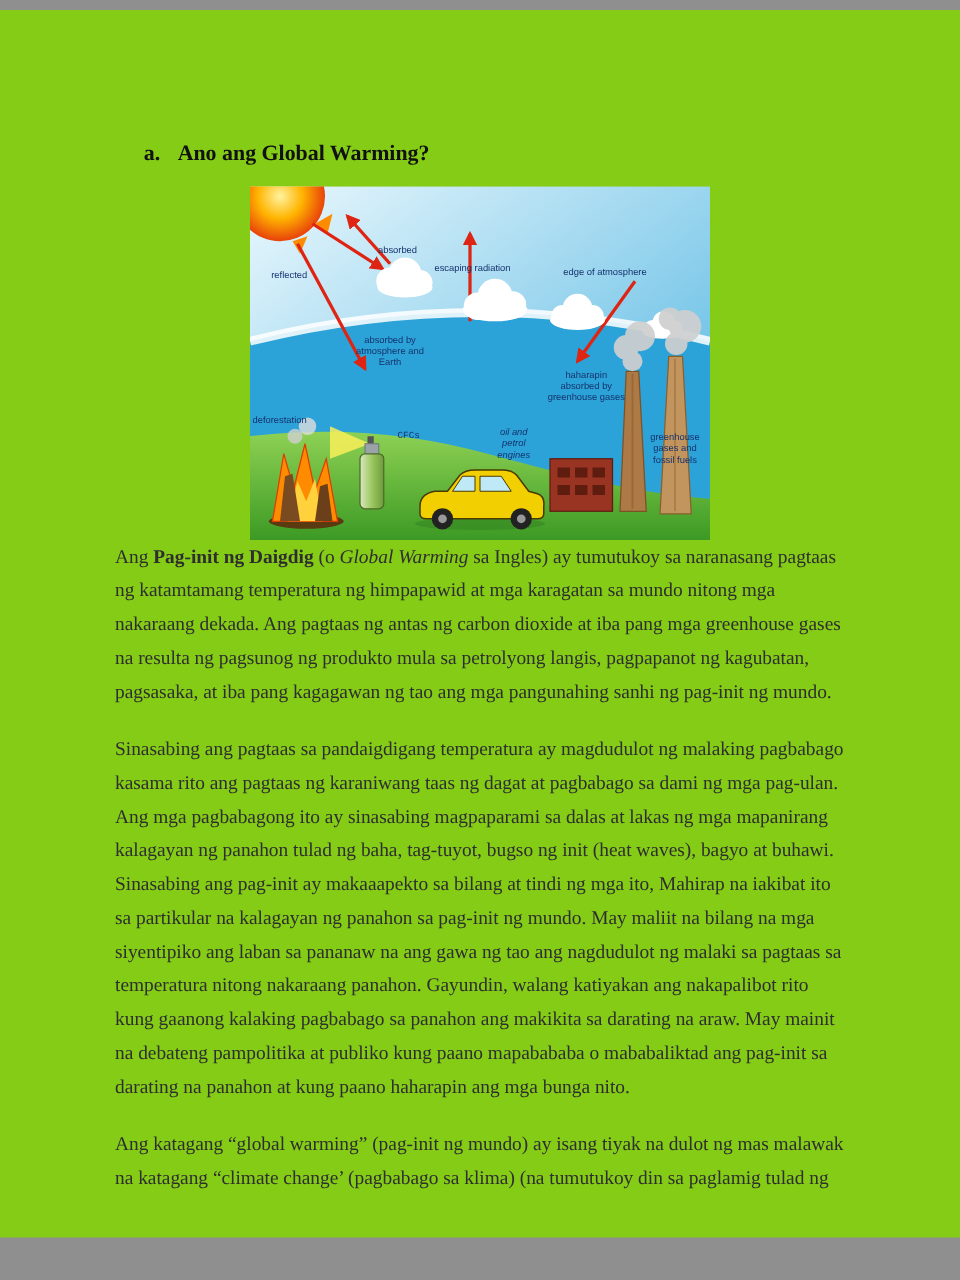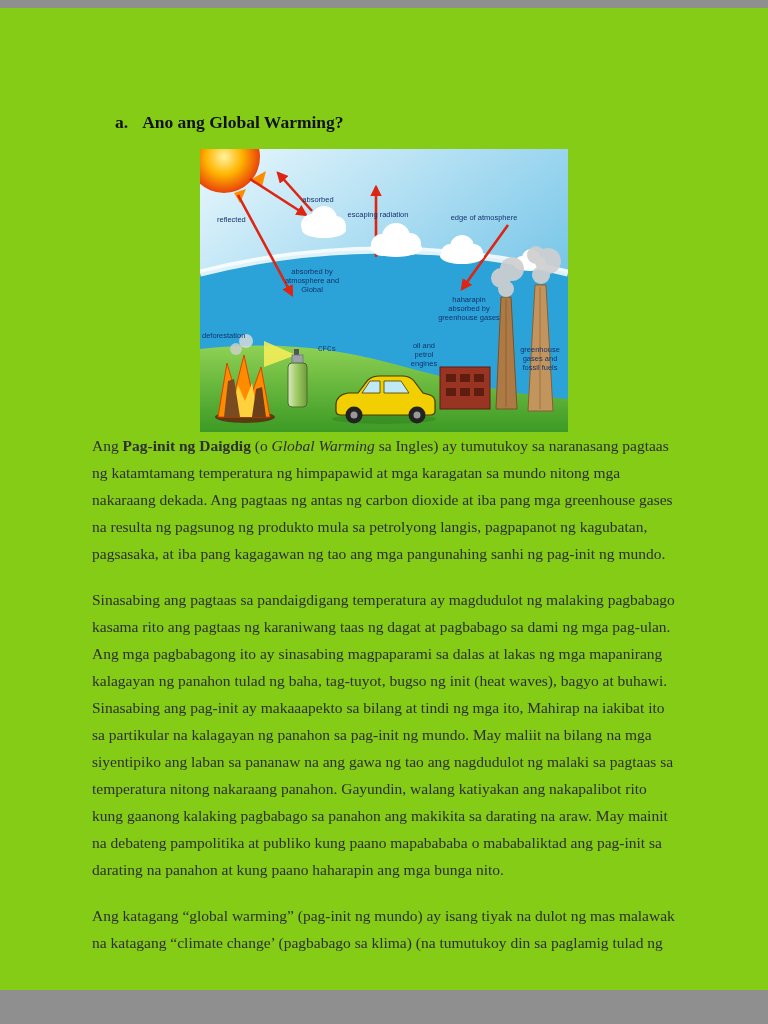--- a/index.html
+++ b/index.html
@@ -172,25 +172,25 @@
           <circle cx="341" cy="126" r="9"></circle>
             <circle cx="348" cy="112" r="13"></circle>
             <circle cx="336" cy="106" r="9"></circle>
         </g>
       </svg>
 
       <div class="lbl" style="left:140px;top:26px;width:76px;margin-top:35px;">escaping radiation</div>
       <div class="lbl" style="left:92px;top:46px;width:52px;">absorbed</div>
       <div class="lbl" style="left:2px;top:66px;width:44px;text-align:left;padding-left:15px;">reflected</div>
       <div class="lbl" style="left:241px;top:64px;width:86px;">edge of atmosphere</div>
-      <div class="lbl" style="left:78px;top:118px;width:68px;">absorbed by atmosphere and Global</div>
+      <div class="lbl" style="left:78px;top:118px;width:68px;">absorbed by atmosphere and Earth</div>
       <div class="lbl" style="left:238px;top:146px;width:62px;">haharapin absorbed by greenhouse gases</div>
       <div class="lbl" style="left:2px;top:182px;width:56px;text-align:left;">deforestation</div>
       <div class="lbl" style="left:110px;top:196px;width:34px;font-family:Liberation Mono, monospace;">CFCs</div>
-      <div class="lbl" style="left:205px;top:192px;width:38px;">oil and petrol engines</div>
+      <div class="lbl" style="left:192px;top:192px;width:38px;font-style:italic;">oil and petrol engines</div>
       <div class="lbl" style="left:314px;top:196px;width:52px;">greenhouse gases and fossil fuels</div>
     </div>
 
     <div class="bodytext">
       <p><span>Ang </span><b>Pag-init ng Daigdig</b><span> (o </span><i>Global Warming</i><span> sa Ingles) ay tumutukoy sa naranasang pagtaas ng katamtamang temperatura ng himpapawid at mga karagatan sa mundo nitong mga nakaraang dekada. Ang pagtaas ng antas ng carbon dioxide at iba pang mga greenhouse gases na resulta ng pagsunog ng produkto mula sa petrolyong langis, pagpapanot ng kagubatan, pagsasaka, at iba pang kagagawan ng tao ang mga pangunahing sanhi ng pag-init ng mundo.</span></p>
       <p>Sinasabing ang pagtaas sa pandaigdigang temperatura ay magdudulot ng malaking pagbabago kasama rito ang pagtaas ng karaniwang taas ng dagat at pagbabago sa dami ng mga pag-ulan. Ang mga pagbabagong ito ay sinasabing magpaparami sa dalas at lakas ng mga mapanirang kalagayan ng panahon tulad ng baha, tag-tuyot, bugso ng init (heat waves), bagyo at buhawi. Sinasabing ang pag-init ay makaaapekto sa bilang at tindi ng mga ito, Mahirap na iakibat ito sa partikular na kalagayan ng panahon sa pag-init ng mundo. May maliit na bilang na mga siyentipiko ang laban sa pananaw na ang gawa ng tao ang nagdudulot ng malaki sa pagtaas sa temperatura nitong nakaraang panahon. Gayundin, walang katiyakan ang nakapalibot rito kung gaanong kalaking pagbabago sa panahon ang makikita sa darating na araw. May mainit na debateng pampolitika at publiko kung paano mapabababa o mababaliktad ang pag-init sa darating na panahon at kung paano haharapin ang mga bunga nito.</p>
       <p>Ang katagang “global warming” (pag-init ng mundo) ay isang tiyak na dulot ng mas malawak na katagang “climate change’ (pagbabago sa klima) (na tumutukoy din sa paglamig tulad ng</p>
     </div>
 
   </div>

